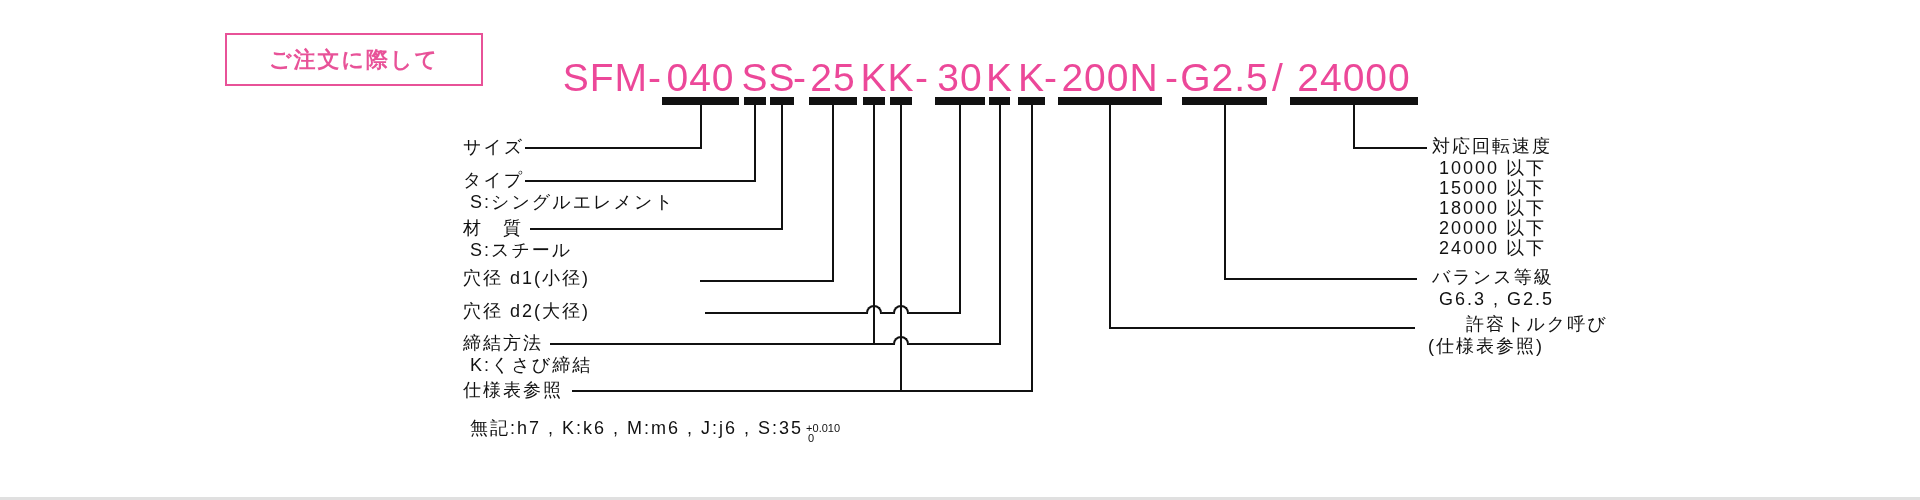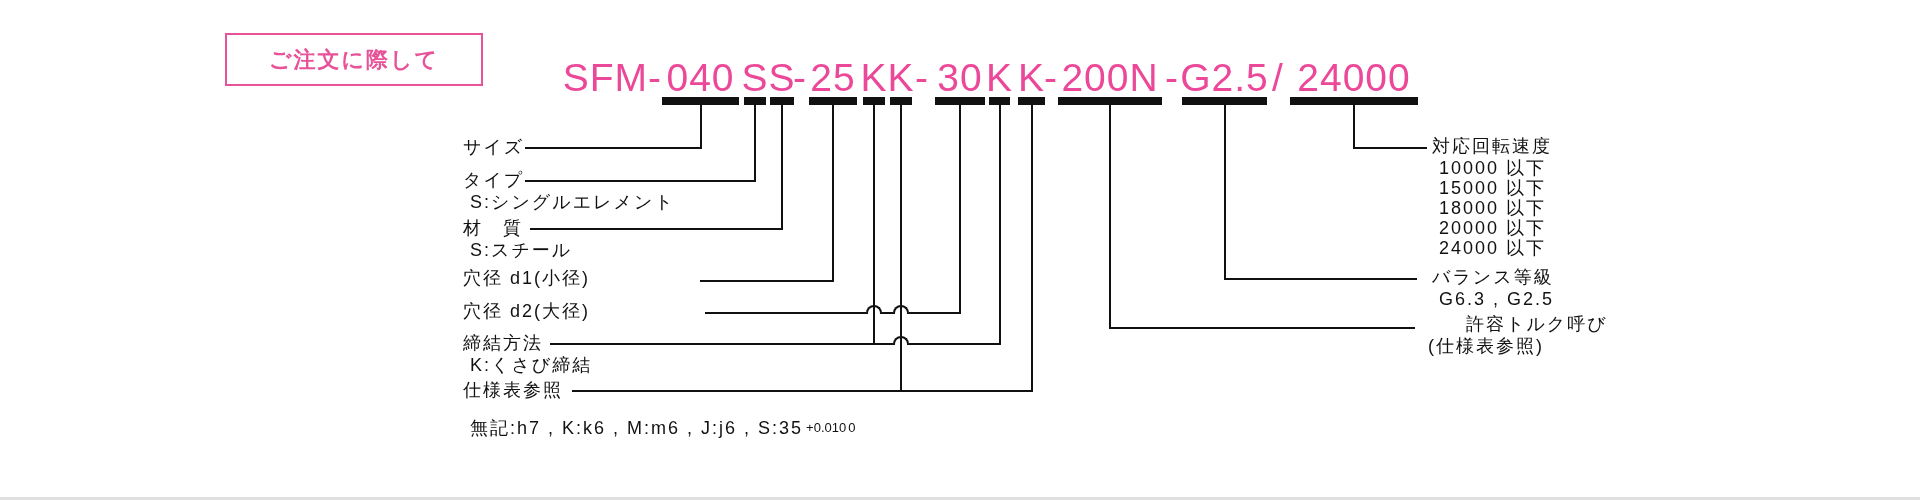--- a/index.html
+++ b/index.html
@@ -10,21 +10,21 @@
   .hbox span{color:#e85298;font-size:22px;font-weight:600;letter-spacing:2px;white-space:pre;}
   .code{position:absolute;top:58px;font-size:39px;letter-spacing:1px;line-height:39px;
         white-space:pre;color:#ec4899;}
   .bar{position:absolute;top:97px;height:8px;background:#111;}
   .h{position:absolute;height:2px;background:#111;}
   .v{position:absolute;width:2px;background:#111;}
   .arc{position:absolute;width:16px;height:9px;border:2px solid #111;border-bottom:none;
        border-radius:8px 8px 0 0;box-sizing:border-box;background:transparent;}
   .lt{position:absolute;font-size:18px;line-height:18px;letter-spacing:2px;white-space:pre;}
   .ls{position:absolute;font-size:18px;line-height:20px;letter-spacing:2px;white-space:pre;}
-  .tol{display:inline-flex;flex-direction:row;font-size:13px;line-height:10px;
+  .tol{display:inline-flex;flex-direction:column;font-size:11px;line-height:10px;
        letter-spacing:0;vertical-align:2px;margin-left:3px;}
   .tol span:last-child{padding-left:2px;}
   .bottom-rule{position:absolute;left:0;bottom:0;width:1920px;height:3px;background:#e0e0e0;}
 </style>
 </head>
 <body>
 
 <div class="page">
   <div class="hbox">
     <span>ご注文に際して</span>

